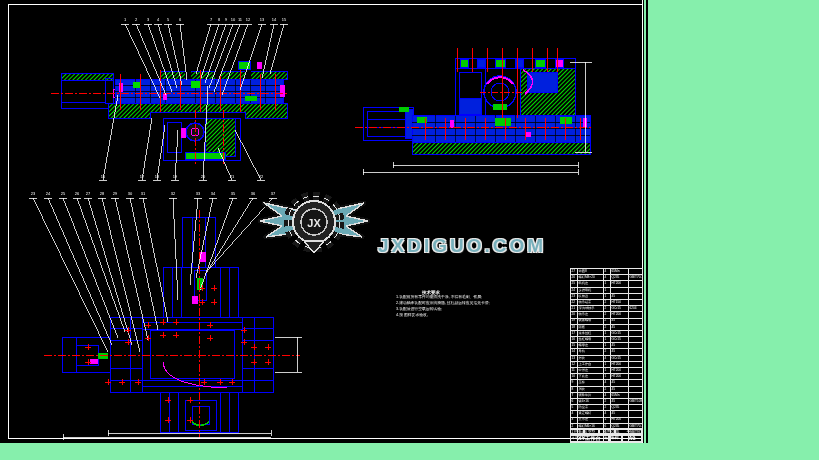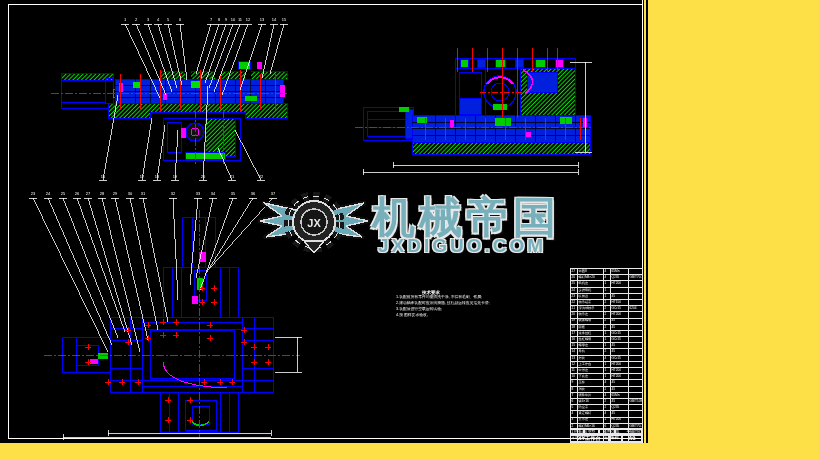--- a/index.html
+++ b/index.html
@@ -1,16 +1,16 @@
 <!DOCTYPE html>
 <html><head>
 <meta charset="utf-8">
 <style>
   html,body{margin:0;padding:0;background:#ffffff;}
-  .stage{position:relative;width:819px;height:460px;background:#fde047;overflow:hidden;
+  .stage{position:relative;width:819px;height:460px;background:#86efac;overflow:hidden;
          font-family:"Liberation Sans",sans-serif;}
   .canvas{position:absolute;left:0;top:0;width:644px;height:443px;background:#000;}
   .frame{position:absolute;background:#fff;}
   .right-strip{position:absolute;left:646px;top:0;width:2px;height:443px;background:#000;}
   svg{position:absolute;shape-rendering:crispEdges;}
   
   .wm{position:absolute;left:258px;top:183px;width:312px;height:84px;opacity:.96;}
   .wm-emblem{left:4px;top:4px;}
   .wm-cn{position:absolute;left:114px;top:6px;font-size:43px;font-weight:bold;letter-spacing:4px;
      color:#7cb7c3;white-space:nowrap;
@@ -431,21 +431,20 @@
         <polygon points="60,28 106,18 88,31 110,36 88,41 104,52 60,46" fill="#111" stroke="#111" stroke-width="5" stroke-linejoin="round"></polygon>
         <polygon points="52,28 6,18 24,31 2,36 24,41 8,52 52,46" fill="#6fb0bd" stroke="#e8e8e8" stroke-width="1.4" stroke-linejoin="round"></polygon>
         <polygon points="60,28 106,18 88,31 110,36 88,41 104,52 60,46" fill="#6fb0bd" stroke="#e8e8e8" stroke-width="1.4" stroke-linejoin="round"></polygon>
         <circle cx="56" cy="37" r="26" fill="none" stroke="#181818" stroke-width="9" stroke-dasharray="6 5"></circle>
         <circle cx="56" cy="37" r="26" fill="none" stroke="#e8e8e8" stroke-width="1" stroke-dasharray="6 5"></circle>
         <circle cx="56" cy="37" r="21" fill="#242424" stroke="#e8e8e8" stroke-width="2"></circle>
         <circle cx="56" cy="37" r="13" fill="#161616" stroke="#cfcfcf" stroke-width="1.4"></circle>
         <polygon points="46,56 66,56 56,68" fill="#242424" stroke="#e8e8e8" stroke-width="1.2"></polygon>
         <text x="56" y="42" font-size="11" font-weight="bold" fill="#f2f2f2" text-anchor="middle">JX</text>
       </svg>
-      <div class="wm-cn">机械帝国</div>
       <div class="wm-en">JXDIGUO.COM</div>
     </div>
 
     <div class="notes">
       <div class="t">技术要求</div>
       <div id="note-lines">
           <div class="l">1.装配前所有零件均需清洗干净, 不得有毛刺、铁屑;</div>
           <div class="l">2.滚动轴承装配时应涂润滑脂, 丝杠副运转应灵活无卡滞;</div>
           <div class="l">3.装配后进行空载运转试验;</div>
           <div class="l">4.按 图样要求验收。</div>

